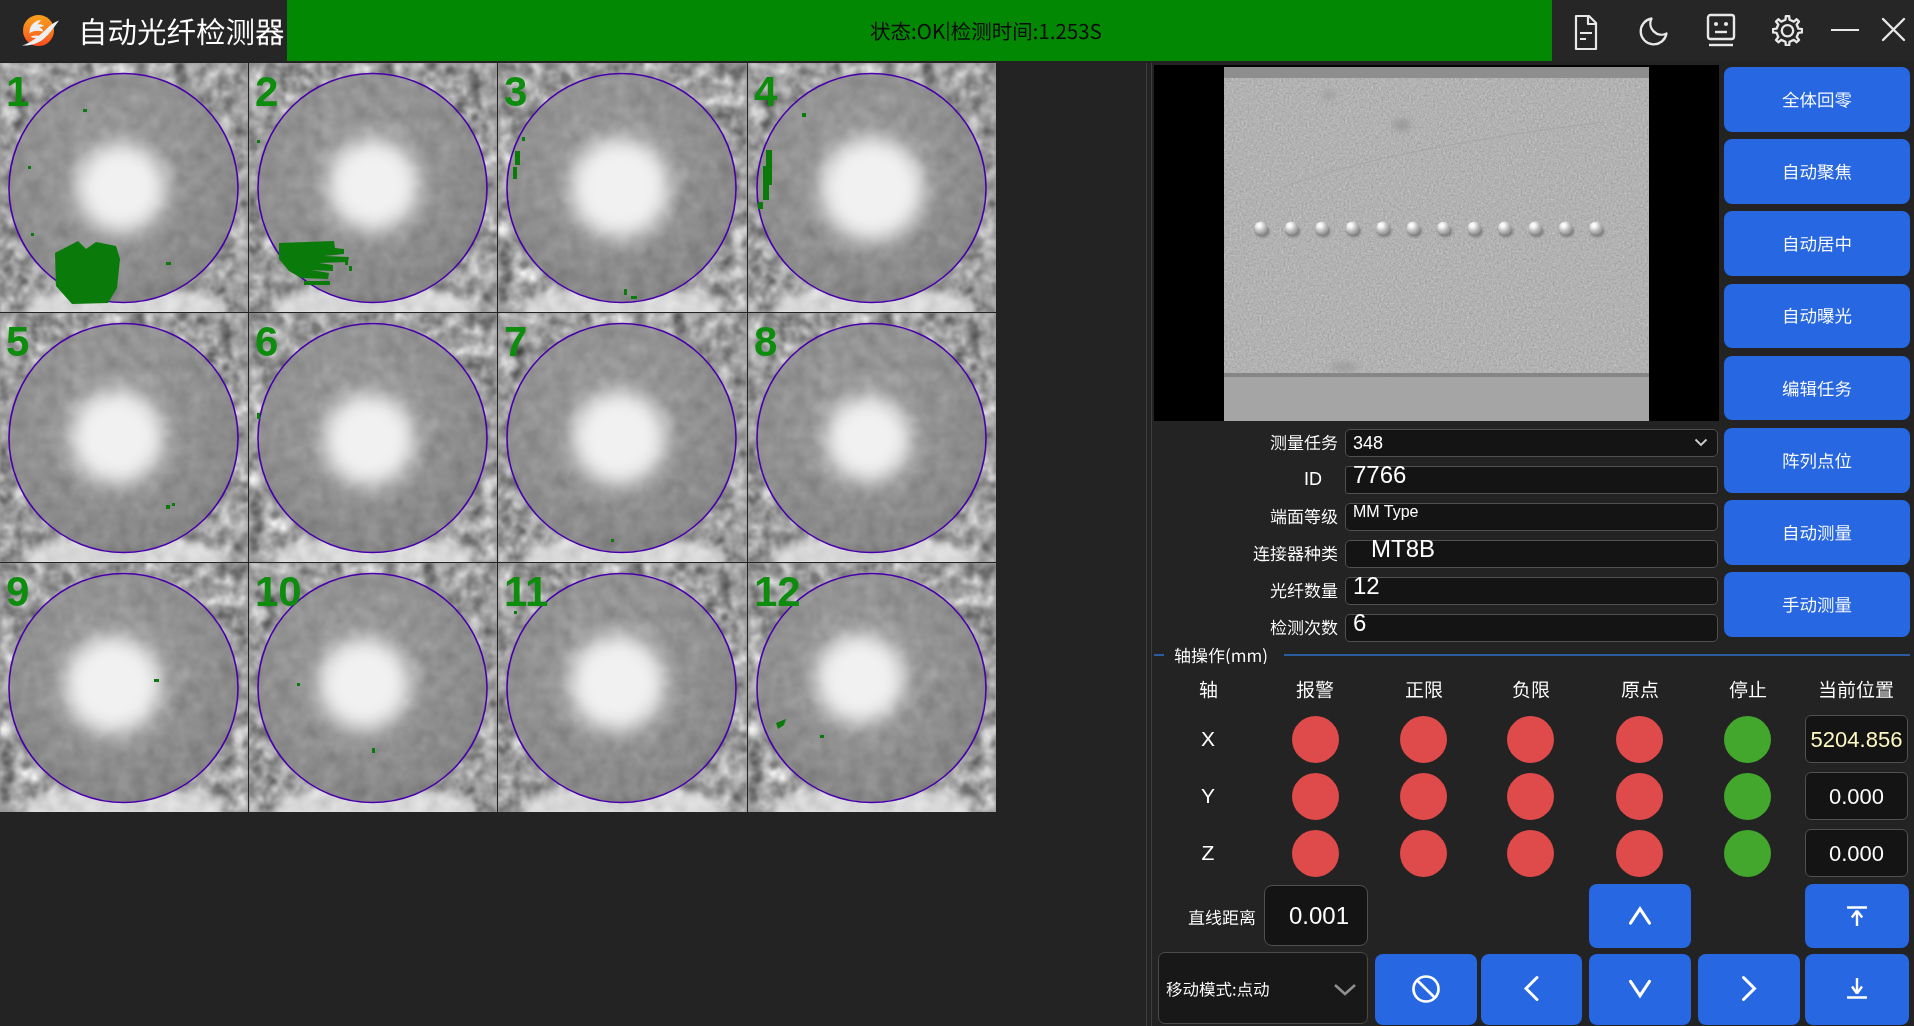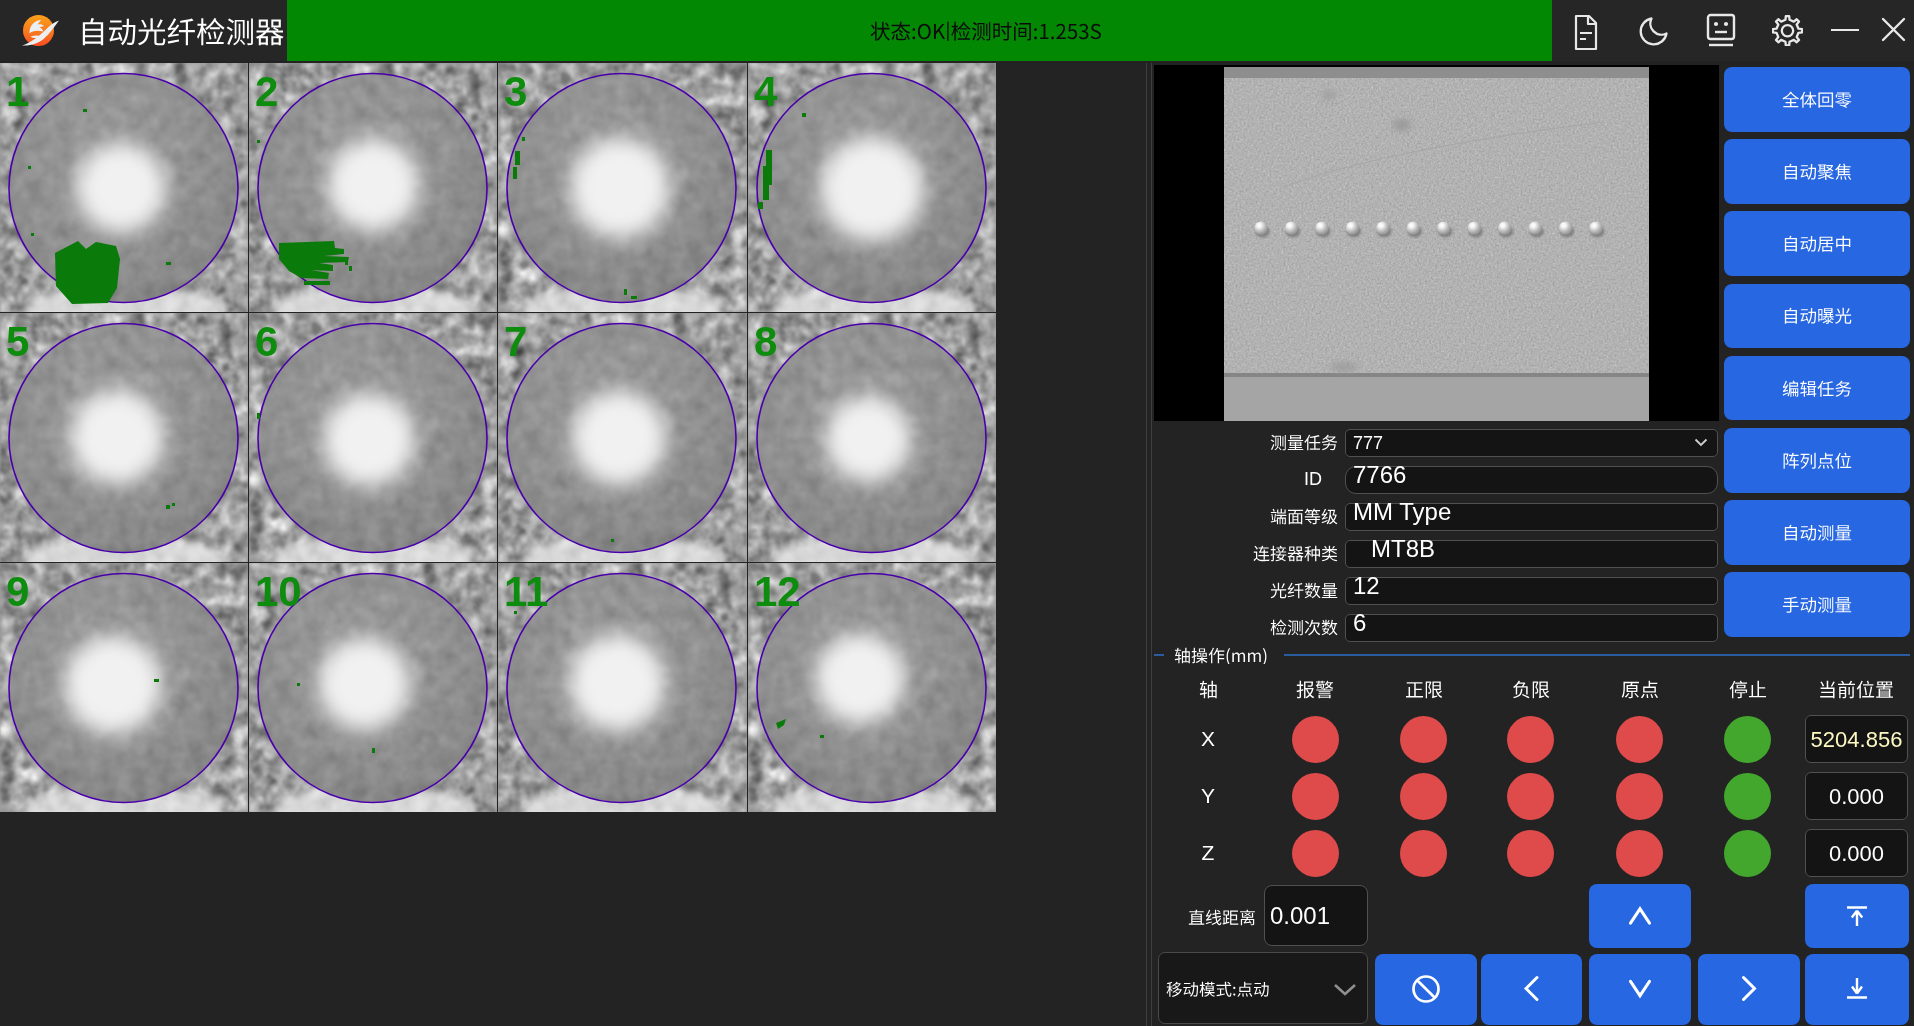--- a/index.html
+++ b/index.html
@@ -347,33 +347,33 @@
     <path transform="translate(1000,0) scale(1,-1)" d="M89 758V691H476V758ZM653 823C653 752 653 680 650 609H507V537H647C635 309 595 100 458 -25C478 -36 504 -61 517 -79C664 61 707 289 721 537H870C859 182 846 49 819 19C809 7 798 4 780 4C759 4 706 4 650 10C663 -12 671 -43 673 -64C726 -68 781 -68 812 -65C844 -62 864 -53 884 -27C919 17 931 159 945 571C945 582 945 609 945 609H724C726 680 727 752 727 823ZM89 44 90 45V43C113 57 149 68 427 131L446 64L512 86C493 156 448 275 410 365L348 348C368 301 388 246 406 194L168 144C207 234 245 346 270 451H494V520H54V451H193C167 334 125 216 111 183C94 145 81 118 65 113C74 95 85 59 89 44Z"></path>
     <path transform="translate(2000,0) scale(1,-1)" d="M486 92C537 42 596 -28 624 -73L673 -39C644 4 584 72 533 121ZM312 782V154H371V724H588V157H649V782ZM867 827V7C867 -8 861 -13 847 -13C833 -14 786 -14 733 -13C742 -31 752 -60 755 -76C825 -77 868 -75 894 -64C919 -53 929 -34 929 7V827ZM730 750V151H790V750ZM446 653V299C446 178 426 53 259 -32C270 -41 289 -66 296 -78C476 13 504 164 504 298V653ZM81 776C137 745 209 697 243 665L289 726C253 756 180 800 126 829ZM38 506C93 475 166 430 202 400L247 460C209 489 135 532 81 560ZM58 -27 126 -67C168 25 218 148 254 253L194 292C154 180 98 50 58 -27Z"></path>
     <path transform="translate(3000,0) scale(1,-1)" d="M250 665H747V610H250ZM250 763H747V709H250ZM177 808V565H822V808ZM52 522V465H949V522ZM230 273H462V215H230ZM535 273H777V215H535ZM230 373H462V317H230ZM535 373H777V317H535ZM47 3V-55H955V3H535V61H873V114H535V169H851V420H159V169H462V114H131V61H462V3Z"></path>
   </svg>
 <svg style="position:absolute;left:1270.0px;top:434.1px;opacity:1" width="68.0" height="17.0" viewBox="0 -880 4000 1000" fill="#ffffff">
     <path transform="translate(0,0) scale(1,-1)" d="M486 92C537 42 596 -28 624 -73L673 -39C644 4 584 72 533 121ZM312 782V154H371V724H588V157H649V782ZM867 827V7C867 -8 861 -13 847 -13C833 -14 786 -14 733 -13C742 -31 752 -60 755 -76C825 -77 868 -75 894 -64C919 -53 929 -34 929 7V827ZM730 750V151H790V750ZM446 653V299C446 178 426 53 259 -32C270 -41 289 -66 296 -78C476 13 504 164 504 298V653ZM81 776C137 745 209 697 243 665L289 726C253 756 180 800 126 829ZM38 506C93 475 166 430 202 400L247 460C209 489 135 532 81 560ZM58 -27 126 -67C168 25 218 148 254 253L194 292C154 180 98 50 58 -27Z"></path>
     <path transform="translate(1000,0) scale(1,-1)" d="M250 665H747V610H250ZM250 763H747V709H250ZM177 808V565H822V808ZM52 522V465H949V522ZM230 273H462V215H230ZM535 273H777V215H535ZM230 373H462V317H230ZM535 373H777V317H535ZM47 3V-55H955V3H535V61H873V114H535V169H851V420H159V169H462V114H131V61H462V3Z"></path>
     <path transform="translate(2000,0) scale(1,-1)" d="M343 31V-41H944V31H677V340H960V412H677V691C767 708 852 729 920 752L864 815C741 770 523 731 337 706C345 689 356 661 359 643C437 652 520 663 601 677V412H304V340H601V31ZM295 840C232 683 130 529 22 431C36 413 60 374 68 356C108 395 148 441 186 492V-80H260V603C301 671 338 744 367 817Z"></path>
     <path transform="translate(3000,0) scale(1,-1)" d="M446 381C442 345 435 312 427 282H126V216H404C346 87 235 20 57 -14C70 -29 91 -62 98 -78C296 -31 420 53 484 216H788C771 84 751 23 728 4C717 -5 705 -6 684 -6C660 -6 595 -5 532 1C545 -18 554 -46 556 -66C616 -69 675 -70 706 -69C742 -67 765 -61 787 -41C822 -10 844 66 866 248C868 259 870 282 870 282H505C513 311 519 342 524 375ZM745 673C686 613 604 565 509 527C430 561 367 604 324 659L338 673ZM382 841C330 754 231 651 90 579C106 567 127 540 137 523C188 551 234 583 275 616C315 569 365 529 424 497C305 459 173 435 46 423C58 406 71 376 76 357C222 375 373 406 508 457C624 410 764 382 919 369C928 390 945 420 961 437C827 444 702 463 597 495C708 549 802 619 862 710L817 741L804 737H397C421 766 442 796 460 826Z"></path>
   </svg>
-<div class="abs" style="left:1345px;top:429.0px;width:373px;height:27.5px;background:#141414;border:1px solid #505050;border-radius:5px;color:#fff;font-size:18px;line-height:26px;padding-left:7px">777</div>
+<div class="abs" style="left:1345px;top:429.0px;width:373px;height:27.5px;background:#141414;border:1px solid #505050;border-radius:5px;color:#fff;font-size:18px;line-height:26px;padding-left:7px">348</div>
 <svg class="abs" style="left:1694px;top:438.0px" width="14" height="9" viewBox="0 0 14 9">
     <path d="M1.5 1.5 L7 7 L12.5 1.5" fill="none" stroke="#cfcfcf" stroke-width="1.8"></path>
   </svg>
 <div class="abs" style="left:1288px;top:466.0px;width:50px;height:27px;font-size:18px;color:#fff;text-align:center;line-height:27px">ID</div>
-<div class="abs" style="left:1345px;top:466.0px;width:373px;height:27.5px;background:#141414;border:1px solid #505050;border-radius:11px;color:#fff;font-size:24px;line-height:15px;padding-left:7px">7766</div>
+<div class="abs" style="left:1345px;top:466.0px;width:373px;height:27.5px;background:#141414;border:1px solid #505050;border-radius:3px;color:#fff;font-size:24px;line-height:15px;padding-left:7px">7766</div>
 <svg style="position:absolute;left:1270.0px;top:508.1px;opacity:1" width="68.0" height="17.0" viewBox="0 -880 4000 1000" fill="#ffffff">
     <path transform="translate(0,0) scale(1,-1)" d="M50 652V582H387V652ZM82 524C104 411 122 264 126 165L186 176C182 275 163 420 140 534ZM150 810C175 764 204 701 216 661L283 684C270 724 241 784 214 830ZM407 320V-79H475V255H563V-70H623V255H715V-68H775V255H868V-10C868 -19 865 -22 856 -22C848 -23 823 -23 795 -22C803 -39 813 -64 816 -82C861 -82 888 -81 909 -70C930 -60 934 -43 934 -11V320H676L704 411H957V479H376V411H620C615 381 608 348 602 320ZM419 790V552H922V790H850V618H699V838H627V618H489V790ZM290 543C278 422 254 246 230 137C160 120 94 105 44 95L61 20C155 44 276 75 394 105L385 175L289 151C313 258 338 412 355 531Z"></path>
     <path transform="translate(1000,0) scale(1,-1)" d="M389 334H601V221H389ZM389 395V506H601V395ZM389 160H601V43H389ZM58 774V702H444C437 661 426 614 416 576H104V-80H176V-27H820V-80H896V576H493L532 702H945V774ZM176 43V506H320V43ZM820 43H670V506H820Z"></path>
     <path transform="translate(2000,0) scale(1,-1)" d="M578 845C549 760 495 680 433 628L460 611V542H147V479H460V389H48V323H665V235H80V169H665V10C665 -4 660 -8 642 -9C624 -10 565 -10 497 -8C508 -28 521 -58 525 -79C607 -79 663 -78 697 -68C731 -56 741 -35 741 9V169H929V235H741V323H956V389H537V479H861V542H537V611H521C543 635 564 662 583 692H651C681 653 710 606 722 573L787 601C776 627 755 660 732 692H945V756H619C631 779 641 803 650 828ZM223 126C288 83 360 19 393 -28L451 19C417 66 343 128 278 169ZM186 845C152 756 96 669 33 610C51 601 82 580 96 568C129 601 161 644 191 692H231C250 653 268 608 274 578L341 603C335 626 321 660 306 692H488V756H226C237 779 248 802 257 826Z"></path>
     <path transform="translate(3000,0) scale(1,-1)" d="M42 56 60 -18C155 18 280 66 398 113L383 178C258 132 127 84 42 56ZM400 775V705H512C500 384 465 124 329 -36C347 -46 382 -70 395 -82C481 30 528 177 555 355C589 273 631 197 680 130C620 63 548 12 470 -24C486 -36 512 -64 523 -82C597 -45 666 6 726 73C781 10 844 -42 915 -78C926 -59 949 -32 966 -18C894 16 829 67 773 130C842 223 895 341 926 486L879 505L865 502H763C788 584 817 689 840 775ZM587 705H746C722 611 692 506 667 436H839C814 339 775 257 726 187C659 278 607 386 572 499C579 564 583 633 587 705ZM55 423C70 430 94 436 223 453C177 387 134 334 115 313C84 275 60 250 38 246C46 227 57 192 61 177C83 193 117 206 384 286C381 302 379 331 379 349L183 294C257 382 330 487 393 593L330 631C311 593 289 556 266 520L134 506C195 593 255 703 301 809L232 841C189 719 113 589 90 555C67 521 50 498 31 493C40 474 51 438 55 423Z"></path>
   </svg>
-<div class="abs" style="left:1345px;top:503.0px;width:373px;height:27.5px;background:#141414;border:1px solid #505050;border-radius:5px;color:#fff;font-size:24px;line-height:15px;padding-left:7px">MM Type</div>
+<div class="abs" style="left:1345px;top:503.0px;width:373px;height:27.5px;background:#141414;border:1px solid #505050;border-radius:5px;color:#fff;font-size:16px;line-height:15px;padding-left:7px">MM Type</div>
 <svg style="position:absolute;left:1253.0px;top:545.1px;opacity:1" width="85.0" height="17.0" viewBox="0 -880 5000 1000" fill="#ffffff">
     <path transform="translate(0,0) scale(1,-1)" d="M83 792C134 735 196 658 223 609L285 651C255 699 193 775 141 829ZM248 501H45V431H176V117C133 99 82 52 30 -9L86 -82C132 -12 177 52 208 52C230 52 264 16 306 -12C378 -58 463 -69 593 -69C694 -69 879 -63 950 -58C952 -35 964 5 974 26C873 15 720 6 596 6C479 6 391 13 325 56C290 78 267 98 248 110ZM376 408C385 417 420 423 468 423H622V286H316V216H622V32H699V216H941V286H699V423H893L894 493H699V616H622V493H458C488 545 517 606 545 670H923V736H571L602 819L524 840C515 805 503 770 490 736H324V670H464C440 612 417 565 406 546C386 510 369 485 352 481C360 461 373 424 376 408Z"></path>
     <path transform="translate(1000,0) scale(1,-1)" d="M456 635C485 595 515 539 528 504L588 532C575 566 543 619 513 659ZM160 839V638H41V568H160V347C110 332 64 318 28 309L47 235L160 272V9C160 -4 155 -8 143 -8C132 -8 96 -8 57 -7C66 -27 76 -59 78 -77C136 -78 173 -75 196 -63C220 -51 230 -31 230 10V295L329 327L319 397L230 369V568H330V638H230V839ZM568 821C584 795 601 764 614 735H383V669H926V735H693C678 766 657 803 637 832ZM769 658C751 611 714 545 684 501H348V436H952V501H758C785 540 814 591 840 637ZM765 261C745 198 715 148 671 108C615 131 558 151 504 168C523 196 544 228 564 261ZM400 136C465 116 537 91 606 62C536 23 442 -1 320 -14C333 -29 345 -57 352 -78C496 -57 604 -24 682 29C764 -8 837 -47 886 -82L935 -25C886 9 817 44 741 78C788 126 820 186 840 261H963V326H601C618 357 633 388 646 418L576 431C562 398 544 362 524 326H335V261H486C457 215 427 171 400 136Z"></path>
     <path transform="translate(2000,0) scale(1,-1)" d="M196 730H366V589H196ZM622 730H802V589H622ZM614 484C656 468 706 443 740 420H452C475 452 495 485 511 518L437 532V795H128V524H431C415 489 392 454 364 420H52V353H298C230 293 141 239 30 198C45 184 64 158 72 141L128 165V-80H198V-51H365V-74H437V229H246C305 267 355 309 396 353H582C624 307 679 264 739 229H555V-80H624V-51H802V-74H875V164L924 148C934 166 955 194 972 208C863 234 751 288 675 353H949V420H774L801 449C768 475 704 506 653 524ZM553 795V524H875V795ZM198 15V163H365V15ZM624 15V163H802V15Z"></path>
     <path transform="translate(3000,0) scale(1,-1)" d="M653 556V318H512V556ZM728 556H866V318H728ZM653 838V629H441V184H512V245H653V-78H728V245H866V190H939V629H728V838ZM367 826C291 793 159 763 46 745C55 729 65 704 68 687C112 693 160 700 207 710V558H46V488H196C156 373 86 243 23 172C35 154 53 124 60 103C112 165 166 265 207 367V-78H280V384C313 335 354 272 370 241L415 299C396 326 308 435 280 466V488H408V558H280V725C329 737 374 751 412 766Z"></path>
     <path transform="translate(4000,0) scale(1,-1)" d="M746 822C722 780 679 719 645 680L706 657C742 693 787 746 824 797ZM181 789C223 748 268 689 287 650L354 683C334 722 287 779 244 818ZM460 839V645H72V576H400C318 492 185 422 53 391C69 376 90 348 101 329C237 369 372 448 460 547V379H535V529C662 466 812 384 892 332L929 394C849 442 706 516 582 576H933V645H535V839ZM463 357C458 318 452 282 443 249H67V179H416C366 85 265 23 46 -11C60 -28 79 -60 85 -80C334 -36 445 47 498 172C576 31 714 -49 916 -80C925 -59 946 -27 963 -10C781 11 647 74 574 179H936V249H523C531 283 537 319 542 357Z"></path>
   </svg>
 <div class="abs" style="left:1345px;top:540.0px;width:373px;height:27.5px;background:#141414;border:1px solid #505050;border-radius:5px;color:#fff;font-size:24px;line-height:15px;padding-left:25px">MT8B</div>
 <svg style="position:absolute;left:1270.0px;top:582.1px;opacity:1" width="68.0" height="17.0" viewBox="0 -880 4000 1000" fill="#ffffff">
     <path transform="translate(0,0) scale(1,-1)" d="M138 766C189 687 239 582 256 516L329 544C310 612 257 714 206 791ZM795 802C767 723 712 612 669 544L733 519C777 584 831 687 873 774ZM459 840V458H55V387H322C306 197 268 55 34 -16C51 -31 73 -61 81 -80C333 3 383 167 401 387H587V32C587 -54 611 -78 701 -78C719 -78 826 -78 846 -78C931 -78 951 -35 960 129C939 135 907 148 890 161C886 17 880 -7 840 -7C816 -7 728 -7 709 -7C670 -7 662 -1 662 32V387H948V458H535V840Z"></path>
@@ -449,21 +449,21 @@
 <div class="abs" style="left:1507px;top:830px;width:47px;height:47px;border-radius:50%;background:#df4a4a"></div>
 <div class="abs" style="left:1616px;top:830px;width:47px;height:47px;border-radius:50%;background:#df4a4a"></div>
 <div class="abs" style="left:1724px;top:830px;width:47px;height:47px;border-radius:50%;background:#43a72e"></div>
 <div class="abs" style="left:1805px;top:829px;width:103px;height:48px;background:#141414;border:1px solid #505050;border-radius:6px;color:#fff;font-size:22px;line-height:47px;text-align:center">0.000</div>
 <svg style="position:absolute;left:1188.0px;top:908.6px;opacity:1" width="68.0" height="17.0" viewBox="0 -880 4000 1000" fill="#ffffff">
     <path transform="translate(0,0) scale(1,-1)" d="M189 606V26H46V-43H956V26H818V606H497L514 686H925V753H526L540 833L457 841L448 753H75V686H439L425 606ZM262 399H742V319H262ZM262 457V542H742V457ZM262 261H742V174H262ZM262 26V116H742V26Z"></path>
     <path transform="translate(1000,0) scale(1,-1)" d="M54 54 70 -18C162 10 282 46 398 80L387 144C264 109 137 74 54 54ZM704 780C754 756 817 717 849 689L893 736C861 763 797 800 748 822ZM72 423C86 430 110 436 232 452C188 387 149 337 130 317C99 280 76 255 54 251C63 232 74 197 78 182C99 194 133 204 384 255C382 270 382 298 384 318L185 282C261 372 337 482 401 592L338 630C319 593 297 555 275 519L148 506C208 591 266 699 309 804L239 837C199 717 126 589 104 556C82 522 65 499 47 494C56 474 68 438 72 423ZM887 349C847 286 793 228 728 178C712 231 698 295 688 367L943 415L931 481L679 434C674 476 669 520 666 566L915 604L903 670L662 634C659 701 658 770 658 842H584C585 767 587 694 591 623L433 600L445 532L595 555C598 509 603 464 608 421L413 385L425 317L617 353C629 270 645 195 666 133C581 76 483 31 381 0C399 -17 418 -44 428 -62C522 -29 611 14 691 66C732 -24 786 -77 857 -77C926 -77 949 -44 963 68C946 75 922 91 907 108C902 19 892 -4 865 -4C821 -4 784 37 753 110C832 170 900 241 950 319Z"></path>
     <path transform="translate(2000,0) scale(1,-1)" d="M152 732H345V556H152ZM551 488H817V284H551ZM942 788H476V-40H960V33H551V213H888V559H551V714H942ZM35 37 54 -34C158 -5 301 35 437 73L428 139L298 104V281H429V347H298V491H413V797H86V491H228V85L151 65V390H87V49Z"></path>
     <path transform="translate(3000,0) scale(1,-1)" d="M432 827C444 803 456 774 467 748H64V682H938V748H545C533 777 515 816 498 847ZM295 23C319 34 355 39 659 71C672 52 683 34 691 19L743 55C718 98 665 169 622 221L572 190L621 126L375 102C408 141 440 185 470 232H821V0C821 -14 816 -18 801 -18C786 -19 729 -20 674 -17C684 -34 696 -59 699 -77C774 -77 823 -77 854 -67C884 -57 895 -39 895 -1V297H510L548 367H832V648H757V428H244V648H172V367H463C451 343 439 319 426 297H108V-79H181V232H388C364 194 343 164 332 151C308 121 290 100 270 96C279 76 291 38 295 23ZM632 667C598 639 557 612 512 586C457 613 400 639 350 662L318 625C362 605 411 581 459 557C403 528 345 503 291 483C303 473 322 450 330 439C387 464 451 495 512 530C572 499 628 468 666 445L700 488C665 509 617 534 563 561C606 587 646 615 680 642Z"></path>
   </svg>
-<div class="abs" style="left:1264px;top:885px;width:104px;height:61px;background:#141414;border:1px solid #505050;border-radius:8px;color:#fff;font-size:24px;line-height:59px;padding-left:5px">0.001</div>
+<div class="abs" style="left:1264px;top:885px;width:104px;height:61px;background:#141414;border:1px solid #505050;border-radius:8px;color:#fff;font-size:24px;line-height:59px;padding-left:24px">0.001</div>
 <div class="abs" style="left:1589px;top:884px;width:102px;height:64px;background:#2767e2;border-radius:8px"></div>
 <svg class="abs" style="left:1589px;top:884px" width="102" height="64" viewBox="0 0 102 64">
     <path d="M41.5 39.2 L51 24.8 L60.5 39.2" fill="none" stroke="#fff" stroke-width="3" stroke-linecap="round"></path>
   </svg>
 <div class="abs" style="left:1805px;top:884px;width:104px;height:64px;background:#2767e2;border-radius:8px"></div>
 <svg class="abs" style="left:1805px;top:884px" width="104" height="64" viewBox="0 0 104 64">
 <path d="M42 23.5 H62" stroke="#fff" stroke-width="2.5"></path>
 <path d="M52 42 V28 M52 26.8 L46.8 33.6 M52 26.8 L57.2 33.6" stroke="#fff" stroke-width="2.4" fill="none"></path>
 </svg>
 <div class="abs" style="left:1158px;top:952px;width:210px;height:72px;background:#181818;border:1px solid #4a4a4a;border-radius:7px"></div>

